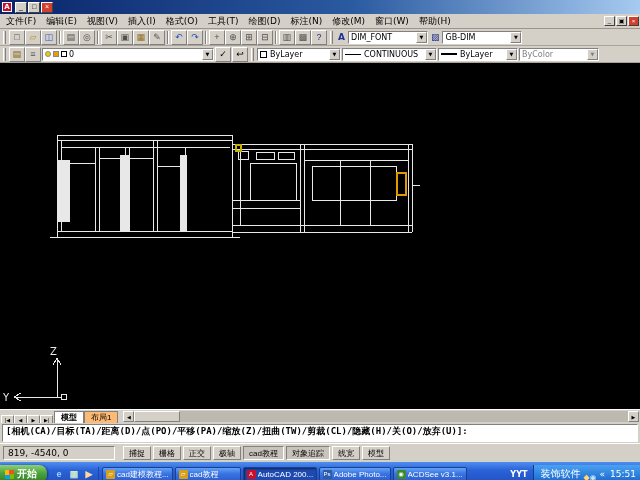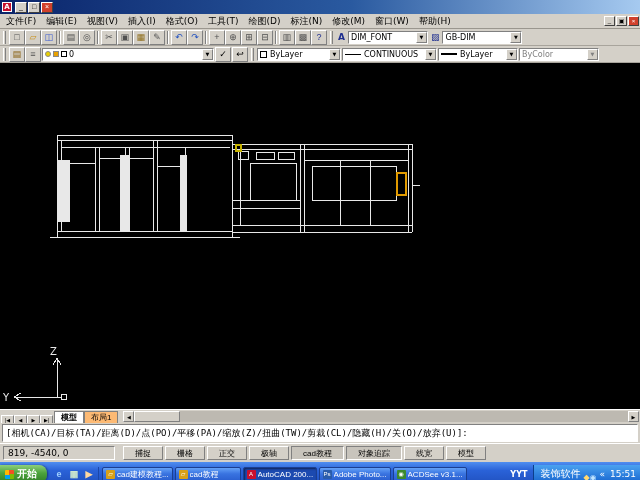--- a/index.html
+++ b/index.html
@@ -68,31 +68,31 @@
   .tab.active{background:#ffffff;font-weight:bold;}
   .hscroll{flex:1;height:11px;background:#bdb9b1;display:flex;align-items:center;margin-left:4px;}
   .scrollbtn{width:11px;height:11px;background:#d4d0c8;border:1px solid;border-color:#fff #808080 #808080 #fff;
     font-size:5px;line-height:8px;text-align:center;padding:0;flex:none;}
   .thumb{width:46px;height:11px;background:#d4d0c8;border:1px solid;border-color:#fff #808080 #808080 #fff;}
   .hspacer{flex:1;}
 
   
   .cmdwin{position:absolute;top:423px;left:0;width:640px;height:20px;background:#d4d0c8;padding:1px 2px;}
   .cmdinner{width:100%;height:100%;background:#fff;border:1px solid;border-color:#808080 #fff #fff #808080;
-    display:flex;align-items:center;padding:0 3px;}
+    display:flex;padding:0 3px;font-weight:bold;}
   .cmdtext{font-family:"DejaVu Sans Mono","Liberation Mono",monospace;font-size:9px;color:#000;white-space:nowrap;overflow:hidden;}
 
   
   .statusbar{position:absolute;top:443px;left:0;width:640px;height:19px;background:#d4d0c8;
     display:flex;align-items:center;gap:8px;padding:0 3px;border-top:1px solid #fff;}
   .coords{width:112px;height:14px;background:#d4d0c8;border:1px solid;border-color:#808080 #fff #fff #808080;
     font-size:9px;line-height:12px;padding:0 4px;color:#000;}
   #status-toggles{display:flex;gap:2px;}
   .stoggle{height:14px;background:#d4d0c8;border:1px solid;border-color:#fff #808080 #808080 #fff;
-    font-size:8px;line-height:11px;padding:0 11px;white-space:nowrap;}
+    font-size:8px;line-height:11px;padding:0 5px;white-space:nowrap;}
   .stoggle.pressed{border-color:#808080 #fff #fff #808080;background:#c8c4bc;}
 
   
   .taskbar{position:absolute;top:462px;left:0;width:640px;height:24px;
     background:linear-gradient(180deg,#4f8ef0 0%,#2a62d8 35%,#2254c4 80%,#163d9b 100%);
     display:flex;align-items:center;gap:3px;}
   .startbtn{height:18px;border:none;border-radius:0 8px 8px 0;padding:0 10px 0 5px;
     background:linear-gradient(180deg,#8ed07a,#4ca33c 45%,#2f7d24);
     color:#fff;font-size:10px;font-weight:bold;display:flex;align-items:center;gap:3px;
     box-shadow:1px 0 2px rgba(0,0,0,.4);}

